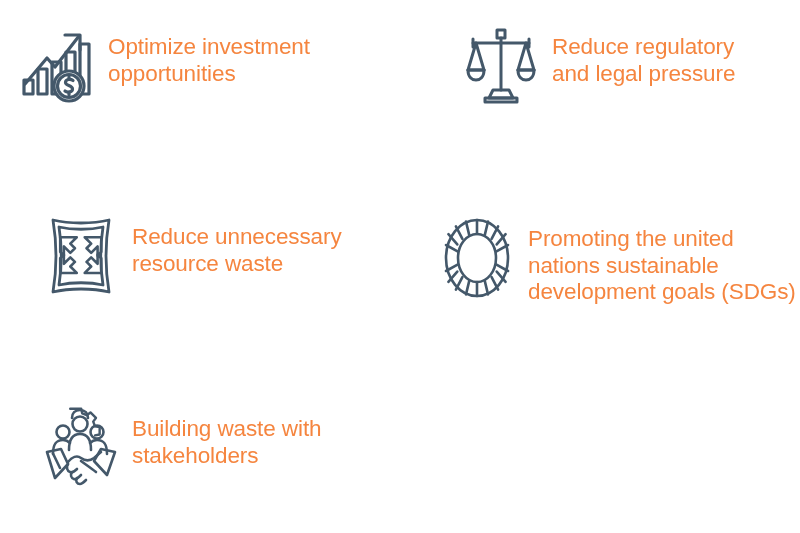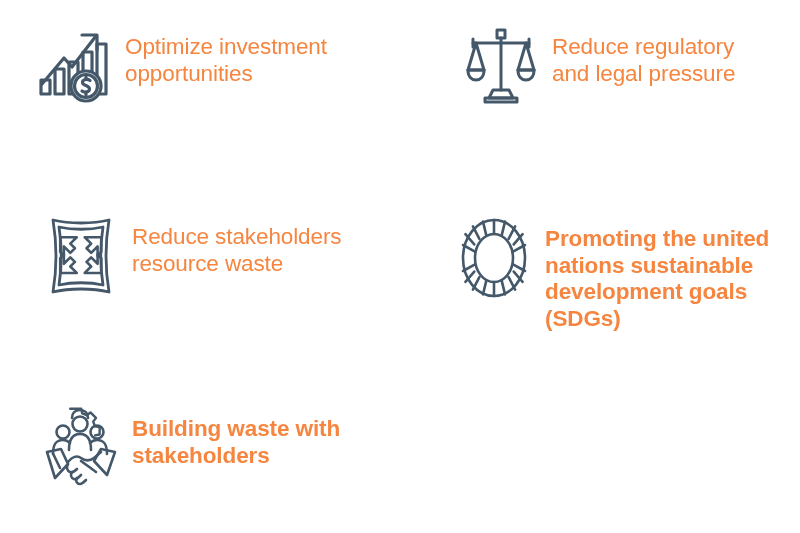--- a/index.html
+++ b/index.html
@@ -23,21 +23,21 @@
     grid-template-rows: 190px 190px 153px;
     align-content: start;
   }
 
   .benefit-item {
     display: flex;
     flex-direction: row;
     align-items: flex-start;
     padding-top: 22px;
   }
-  .col-left  { padding-left: 31px; }
+  .col-left  { padding-left: 14px; }
   .col-right { padding-left: 38px; justify-content: flex-end; }
 
   .benefit-icon {
     flex: 0 0 auto;
     width: 86px;
     height: 100px;
     display: flex;
     align-items: flex-start;
     justify-content: center;
     padding-top: 4px;
@@ -49,21 +49,21 @@
   .benefit-label {
     flex: 1 1 auto;
     color: #f5853f;
     font-size: 22.5px;
     line-height: 26.5px;
     letter-spacing: -0.1px;
     padding-top: 12px;
     padding-left: 8px;
     white-space: pre-line;
   }
-  .row3 .benefit-label { padding-top: 14px; font-weight: bold; }
+  .row3 .benefit-label { padding-top: 14px; }
 </style>
 </head>
 <body>
 
 <div class="benefits-grid">
 
   <div class="benefit-item col-left row1">
     <span class="benefit-icon">
       <svg width="72" height="78" viewBox="0 0 72 78" fill="none" stroke="#44586a" stroke-width="3.2" stroke-linecap="round" stroke-linejoin="round">
 
@@ -121,21 +121,21 @@
         <path d="M4 4 C20 8 44 8 60 4 C56 28 56 52 60 76 C44 72 20 72 4 76 C8 52 8 28 4 4 Z"></path>
 
         <path d="M10 11 C23 14 41 14 54 11 C51 30 51 50 54 69 C41 66 23 66 10 69 C13 50 13 30 10 11 Z"></path>
 
         <path d="M18 22 L28 22 L21 29 L26 34 L21 39 L14 32 L14 42 L10 38 L10 22 Z" transform="translate(2,1) scale(0.92)"></path>
         <path d="M46 22 L36 22 L43 29 L38 34 L43 39 L50 32 L50 42 L54 38 L54 22 Z" transform="translate(-2,1) scale(0.92) translate(5,0)"></path>
         <path d="M18 58 L28 58 L21 51 L26 46 L21 41 L14 48 L14 38 L10 42 L10 58 Z" transform="translate(2,-1) scale(0.92) translate(0,5)"></path>
         <path d="M46 58 L36 58 L43 51 L38 46 L43 41 L50 48 L50 38 L54 42 L54 58 Z" transform="translate(-2,-1) scale(0.92) translate(5,5)"></path>
       </svg>
     </span>
-    <span class="benefit-label">Reduce stakeholders
+    <span class="benefit-label">Reduce unnecessary
 resource waste</span>
   </div>
 
   <div class="benefit-item col-left row3">
     <span class="benefit-icon">
       <svg width="70" height="84" viewBox="0 0 70 84" fill="none" stroke="#44586a" stroke-width="2.6" stroke-linecap="round" stroke-linejoin="round">
         <ellipse cx="35" cy="42" rx="31" ry="38"></ellipse>
         <ellipse cx="35" cy="42" rx="19" ry="24"></ellipse>
         <g>
           <path d="M35 4 L35 18"></path>

